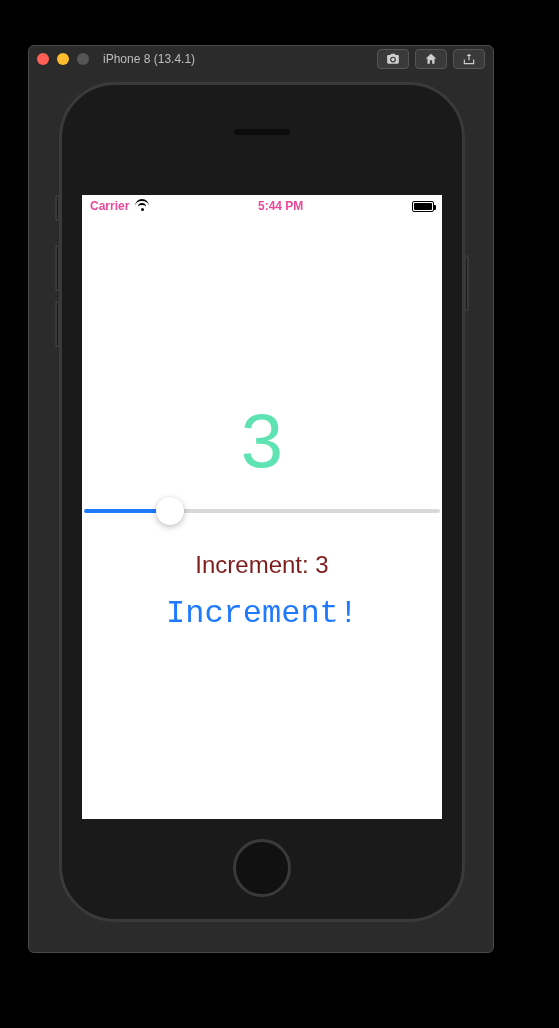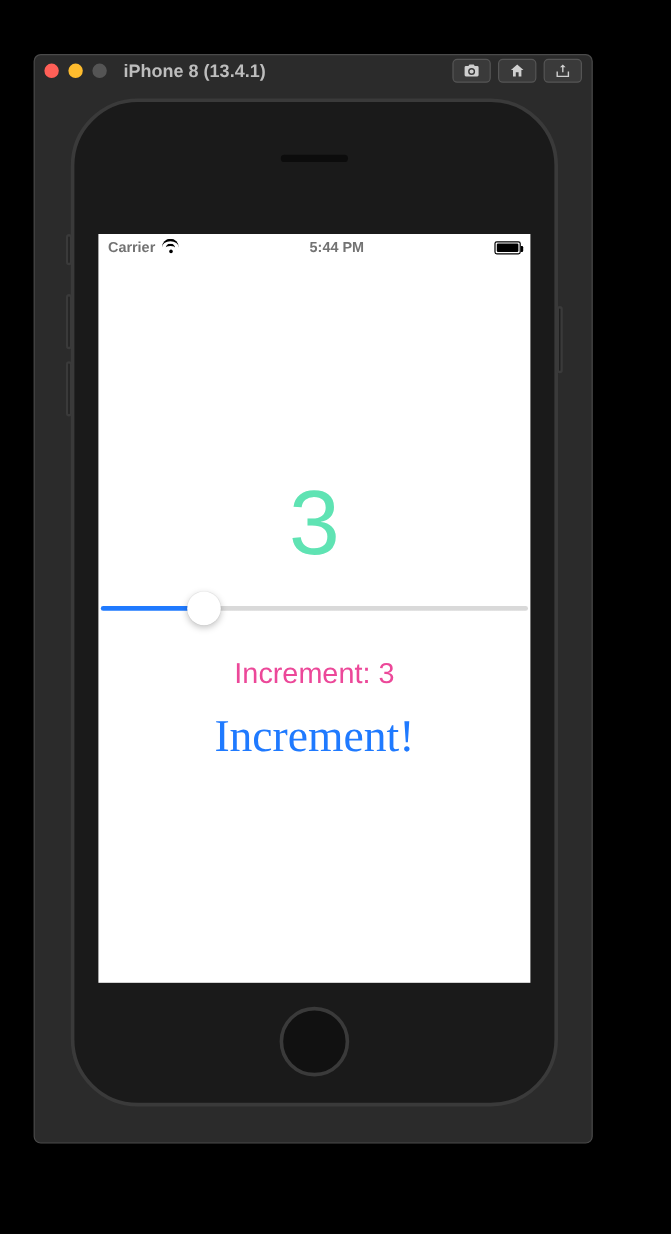--- a/index.html
+++ b/index.html
@@ -20,21 +20,21 @@
     align-items: center;
     height: 26px;
     padding: 0 8px;
     border-radius: 6px 6px 0 0;
   }
   .traffic { display: flex; gap: 8px; margin-right: 14px; }
   .dot { width: 12px; height: 12px; border-radius: 50%; }
   .dot.red    { background: #ff5f57; }
   .dot.yellow { background: #febc2e; }
   .dot.grey   { background: #555; }
-  .win-title  { color: #bdbdbd; font-size: 15px; flex: 1; font-weight: bold; }
+  .win-title  { color: #bdbdbd; font-size: 12px; flex: 1; }
   .tb-buttons { display: flex; gap: 6px; }
   .tb-btn {
     width: 32px; height: 20px;
     background: #3a3a3a;
     border: 1px solid #555;
     border-radius: 4px;
     display: flex; align-items: center; justify-content: center;
     color: #cfcfcf;
   }
   .tb-btn svg { width: 14px; height: 14px; display: block; }
@@ -61,21 +61,21 @@
 
   
   .screen {
     position:absolute;
     top:110px; left:20px; right:20px; bottom:100px;
     background:#fff;
     overflow:hidden;
   }
   .statusbar {
     display:flex; align-items:center; justify-content:space-between;
-    font-size:12px; font-weight:600; color:#737373;
+    font-size:12px; font-weight:600; color:#ec4899;
     padding: 4px 8px 2px 8px;
   }
   .sb-left { display:flex; align-items:center; gap:6px; }
   .wifi { width:14px; height:10px; position:relative; }
   .wifi::before, .wifi::after, .wifi span {
     content:""; position:absolute; border:2px solid #000; border-bottom:none; border-left:none; border-right:none; border-radius:50%;
   }
   .wifi .arc1 { width:14px; height:14px; top:-2px; left:0; border-width:2px 0 0 0;}
   .wifi .arc2 { width:8px; height:8px; top:2px; left:3px; border-width:2px 0 0 0;}
   .wifi .dotc { position:absolute; width:3px; height:3px; background:#000; border-radius:50%; top:7px; left:5.5px; border:none;}
@@ -104,24 +104,24 @@
   .slider::-moz-range-progress { height:4px; background:#1f7aff; border-radius:2px;}
   .slider::-webkit-slider-thumb {
     -webkit-appearance:none; appearance:none;
     width:28px; height:28px; background:#fff; border-radius:50%;
     margin-top:-12px; box-shadow:0 2px 6px rgba(0,0,0,.25), 0 0 0 .5px rgba(0,0,0,.05);
   }
   .slider::-moz-range-thumb {
     width:28px; height:28px; background:#fff; border:none; border-radius:50%;
     box-shadow:0 2px 6px rgba(0,0,0,.25);
   }
-  .inc-label { font-size:24px; color:#ec4899; margin-top:10px;}
+  .inc-label { font-size:24px; color:#7f1d1d; margin-top:10px;}
   .inc-button {
-    font-size:38px; color:#1f7aff; background:none; border:none; cursor:pointer;
-    font-family:Liberation Serif, serif; margin-top:4px;
+    font-size:32px; color:#1f7aff; background:none; border:none; cursor:pointer;
+    font-family:Liberation Mono, monospace; margin-top:4px;
   }
 </style>
 </head>
 <body>
 
 <div class="sim-window">
 
   <div class="titlebar">
     <div class="traffic">
       <div class="dot red"></div>

